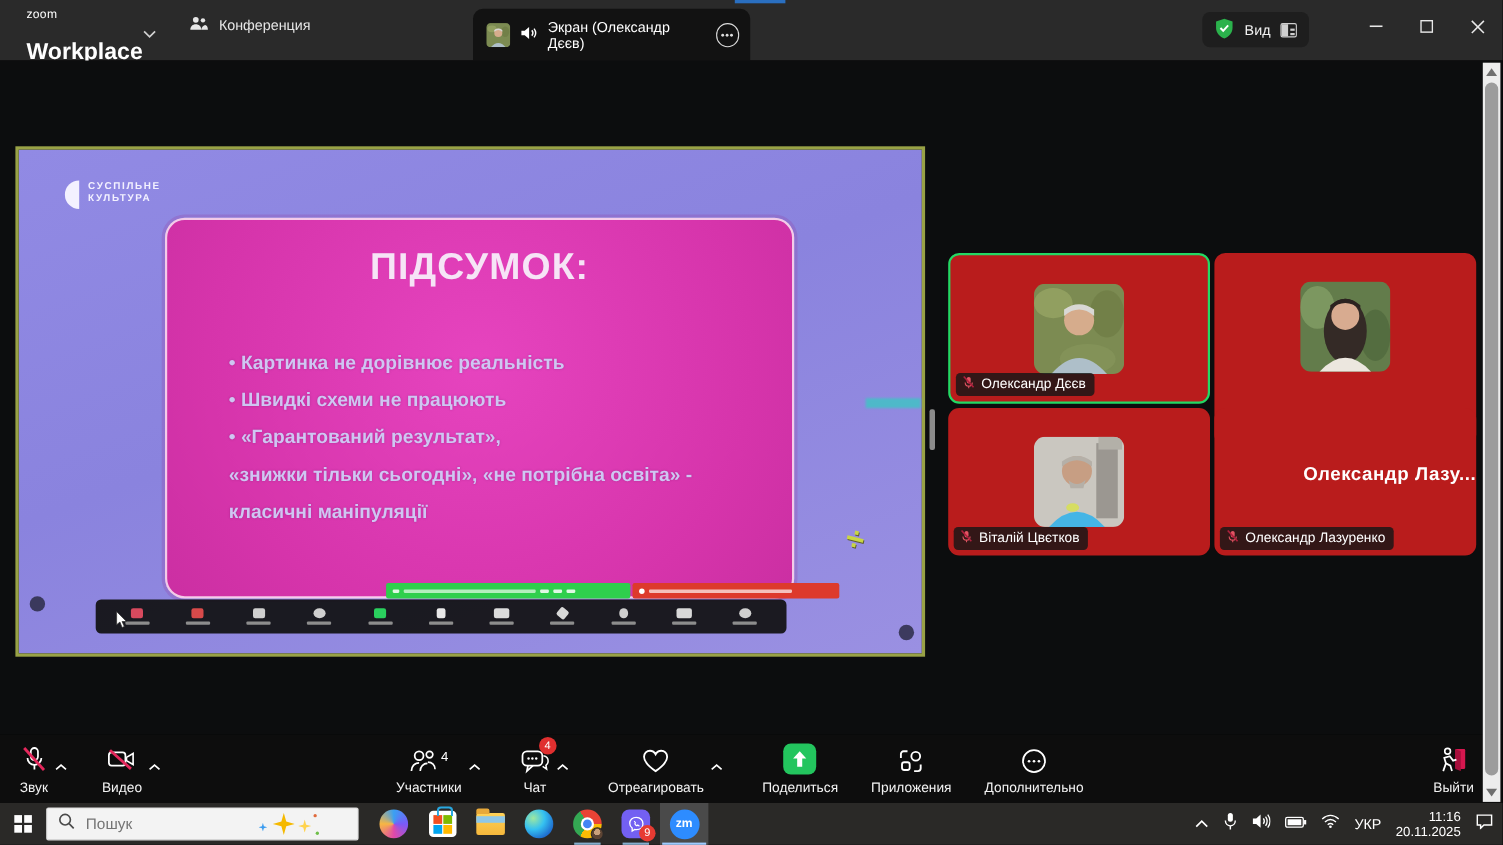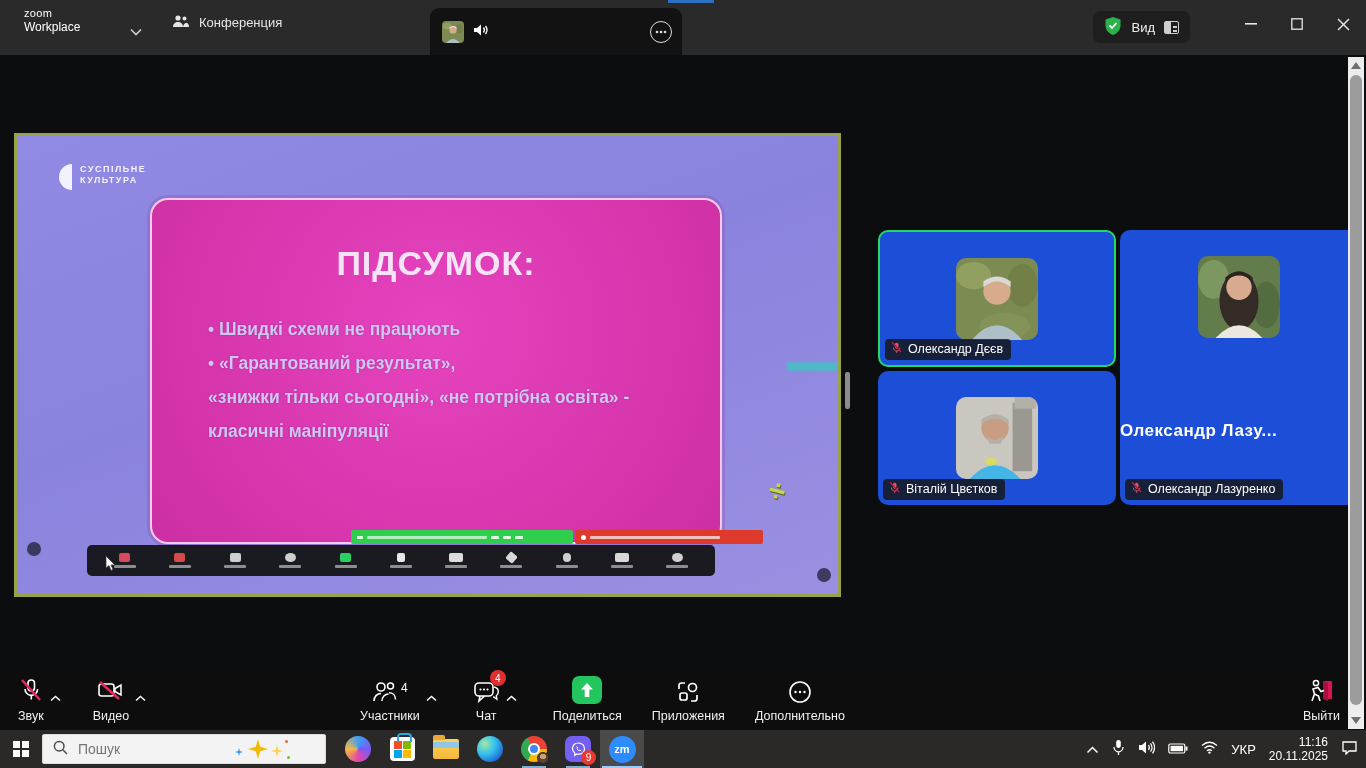--- a/index.html
+++ b/index.html
@@ -4,21 +4,21 @@
 <style>
   * { margin:0; padding:0; box-sizing:border-box; }
   html,body { width:1366px; height:768px; overflow:hidden; background:#000;
     font-family:"Liberation Sans", sans-serif; }
 
   
   .titlebar { position:absolute; left:0; top:0; width:1366px; height:55px; background:#2a2a2a; }
   .bluechip { position:absolute; left:668px; top:0; width:46px; height:3px; background:#2a6fc0; }
   .logo { position:absolute; left:24px; top:8px; color:#fff; line-height:1; cursor:default; }
   .logo .l1 { font-size:11px; font-weight:400; letter-spacing:.3px; }
-  .logo .l2 { font-size:12px; font-weight:400; margin-top:2px; }
+  .logo .l2 { font-size:21px; font-weight:700; margin-top:18px; }
   .logo-chev { position:absolute; left:130px; top:22px; }
   .tab-meeting { position:absolute; left:172px; top:14px; display:flex; align-items:center; gap:9px;
     color:#e6e6e6; font-size:13px; }
   .tab-screen { position:absolute; left:430px; top:8px; width:252px; height:47px; background:#121212;
     border-radius:9px 9px 0 0; display:flex; align-items:center; gap:9px; padding:0 10px 0 12px;
     color:#fff; font-size:13px; }
   .tab-avatar { width:22px; height:22px; border-radius:4px; overflow:hidden; flex:0 0 auto; }
   .tab-ellipsis { width:22px; height:22px; border:1.4px solid #ddd; border-radius:50%;
     display:flex; align-items:center; justify-content:center; margin-left:auto; }
   .view-pill { position:absolute; right:176px; top:11px; height:32px; background:#1e1e1e; border-radius:7px;
@@ -35,21 +35,21 @@
   .slide { position:absolute; left:14px; top:78px; width:827px; height:464px;
     background:linear-gradient(160deg,#918ae4 0%,#8a83de 45%,#9a90e2 100%);
     border:3px solid #99a246; }
   .brand { position:absolute; left:42px; top:28px; display:flex; gap:8px; color:#f3f1ff; }
   .brand-ic { width:13px; height:26px; background:#f3f1ff; border-radius:13px 0 0 13px; }
   .brand-tx { font-size:9px; font-weight:700; letter-spacing:1.5px; line-height:11px; }
   .card { position:absolute; left:133px; top:62px; width:572px; height:346px; border-radius:18px;
     border:2px solid rgba(255,255,255,.75);
     background:radial-gradient(circle at 50% 38%, #e644bf 0%, #d634ab 70%, #cb2fa2 100%);
     box-shadow:0 0 0 3px rgba(150,60,160,.25); }
-  .card-title { position:absolute; left:0; right:0; top:44px; text-align:center;
+  .card-title { position:absolute; left:0; right:0; top:24px; text-align:center;
     font-size:34px; font-weight:800; letter-spacing:1px; color:#f6e4f6; }
   .bullets { position:absolute; left:56px; top:112px; color:#cfc6f2; font-size:17.5px; line-height:34px;
     font-weight:600; text-shadow:0 0 2px rgba(90,20,90,.35); }
   .divide-dec { position:absolute; left:752px; top:338px; color:#c9d544; font-size:30px; font-weight:800;
     transform:rotate(14deg); text-shadow:1px 1px 0 #5c5c2c; }
   .teal-smudge { position:absolute; left:770px; top:226px; width:50px; height:9px; background:#38c9c2;
     opacity:.75; filter:blur(1px); }
   .banner-green { position:absolute; left:334px; top:394px; width:222px; height:14px; background:#2fcf4d;
     border-radius:2px; display:flex; align-items:center; gap:4px; padding:0 6px; }
   .banner-red { position:absolute; left:558px; top:394px; width:188px; height:14px; background:#dd3a2c;
@@ -59,31 +59,31 @@
     border-radius:5px; display:flex; align-items:center; justify-content:space-around; padding:0 10px; }
   .mini-item { display:flex; flex-direction:column; align-items:center; gap:3px; }
   .mini-g { width:11px; height:9px; border-radius:2px; }
   .mini-lbl { width:22px; height:3px; background:#8d8d8d; border-radius:1px; }
   .corner-dot { position:absolute; width:14px; height:14px; border-radius:50%; background:#2b2b46; opacity:.85; }
   .cursor-arrow { position:absolute; left:88px; top:420px; }
 
   .mid-scroll { position:absolute; left:845px; top:317px; width:5px; height:37px; background:#8b8b8b; border-radius:2px; }
 
   
-  .tile { position:absolute; background:#1d4ed8; border-radius:10px; overflow:hidden;margin-left:16px; }
+  .tile { position:absolute; background:#b91c1c; border-radius:10px; overflow:hidden; }
   .tile.active { border:2px solid #23d964; }
   .t1 { left:862px; top:175px; width:238px; height:137px; }
   .t2 { left:1104px; top:175px; width:238px; height:175px;text-align:center; }
   .t3 { left:862px; top:316px; width:238px; height:134px; }
   .t4 { left:1104px; top:316px; width:238px; height:134px; }
   .p-avatar { position:absolute; left:50%; transform:translateX(-50%); top:26px; width:82px; height:82px;
     border-radius:10px; overflow:hidden; }
   .name-tag { position:absolute; left:5px; bottom:5px; display:flex; align-items:center; gap:5px;
     background:rgba(22,22,22,.82); border-radius:4px; padding:2px 8px 3px 5px; color:#fff; font-size:12.5px; }
-  .center-name { position:absolute; left:0; right:0; top:50px; text-align:left; color:#fff;
+  .center-name { position:absolute; left:0; right:0; top:50px; text-align:right; color:#fff;
     font-size:17px; font-weight:700; letter-spacing:.5px; }
 
   
   .r-scroll { position:absolute; left:1348px; top:57px; width:16px; height:672px; background:#ededed; z-index:40; }
   .r-thumb { position:absolute; left:2px; top:18px; width:12px; height:630px; background:#9c9c9c; border-radius:6px; }
   .r-arrow { position:absolute; left:3px; width:0; height:0; border-left:5px solid transparent; border-right:5px solid transparent; }
   .r-up { top:5px; border-bottom:7px solid #6f6f6f; }
   .r-down { bottom:5px; border-top:7px solid #6f6f6f; }
 
   
@@ -182,20 +182,21 @@
           <path d="M16 84q26-30 52 0z" fill="#aebfc9"></path>
         </svg>
     </span>
     <span>
       <svg width="16" height="14" viewBox="0 0 16 14">
           <polygon points="1,5 4,5 8,1.5 8,12.5 4,9 1,9" fill="#fff"></polygon>
           <path d="M10.5 4.5q2 2.5 0 5" stroke="#fff" stroke-width="1.3" fill="none"></path>
           <path d="M12.5 3q3 4 0 8" stroke="#fff" stroke-width="1.3" fill="none"></path>
         </svg>
     </span>
+    <span>Экран (Олександр Дєєв)</span>
     <span class="tab-ellipsis">
       <svg width="12" height="4">
           <circle cx="2" cy="2" r="1.3" fill="#ddd"></circle>
           <circle cx="6" cy="2" r="1.3" fill="#ddd"></circle>
           <circle cx="10" cy="2" r="1.3" fill="#ddd"></circle>
         </svg>
     </span>
   </div>
   <div class="view-pill">
     <span>
@@ -232,20 +233,21 @@
       <div class="brand-ic"></div>
       <div class="brand-tx">
         <div>СУСПІЛЬНЕ</div>
         <div>КУЛЬТУРА</div>
       </div>
     </div>
 
     <div class="card">
       <div class="card-title">ПІДСУМОК:</div>
       <div class="bullets">
+        <div>• Картинка не дорівнює реальність</div>
         <div>• Швидкі схеми не працюють</div>
         <div>• «Гарантований результат»,</div>
         <div>«знижки тільки сьогодні», «не потрібна освіта» -</div>
         <div>класичні маніпуляції</div>
       </div>
     </div>
 
     <div class="divide-dec">÷</div>
     <div class="teal-smudge"></div>
 
@@ -490,20 +492,35 @@
           <span class="badge" style="width:16px;height:16px;right:-6px;top:-8px">4</span>
         </div>
         <span>Чат</span>
       </div>
       <div class="chev-btn">
         <svg width="11" height="7">
             <polyline points="1,5.5 5.5,1.5 10,5.5" fill="none" stroke="#fff" stroke-width="1.5"></polyline>
           </svg>
       </div>
     </div>
+    <div class="grp">
+      <div class="ctl">
+        <div class="ic">
+          <svg width="28" height="25" viewBox="0 0 28 25">
+              <path d="M14 22S3.5 15.5 3.5 9c0-3.2 2.5-5.5 5.4-5.5 2.2 0 4.1 1.3 5.1 3.2 1-1.9 2.9-3.2 5.1-3.2 2.9 0 5.4 2.3 5.4 5.5 0 6.5-10.5 13-10.5 13z" fill="none" stroke="#fff" stroke-width="1.7"></path>
+            </svg>
+        </div>
+        <span>Отреагировать</span>
+      </div>
+      <div class="chev-btn">
+        <svg width="11" height="7">
+            <polyline points="1,5.5 5.5,1.5 10,5.5" fill="none" stroke="#fff" stroke-width="1.5"></polyline>
+          </svg>
+      </div>
+    </div>
     <div class="ctl">
       <div class="ic">
         <div class="share-ic">
           <svg width="14" height="16" viewBox="0 0 14 16">
               <polygon points="7,1 13,7.5 9.3,7.5 9.3,15 4.7,15 4.7,7.5 1,7.5" fill="#fff"></polygon>
             </svg>
         </div>
       </div>
       <span>Поделиться</span>
     </div>

